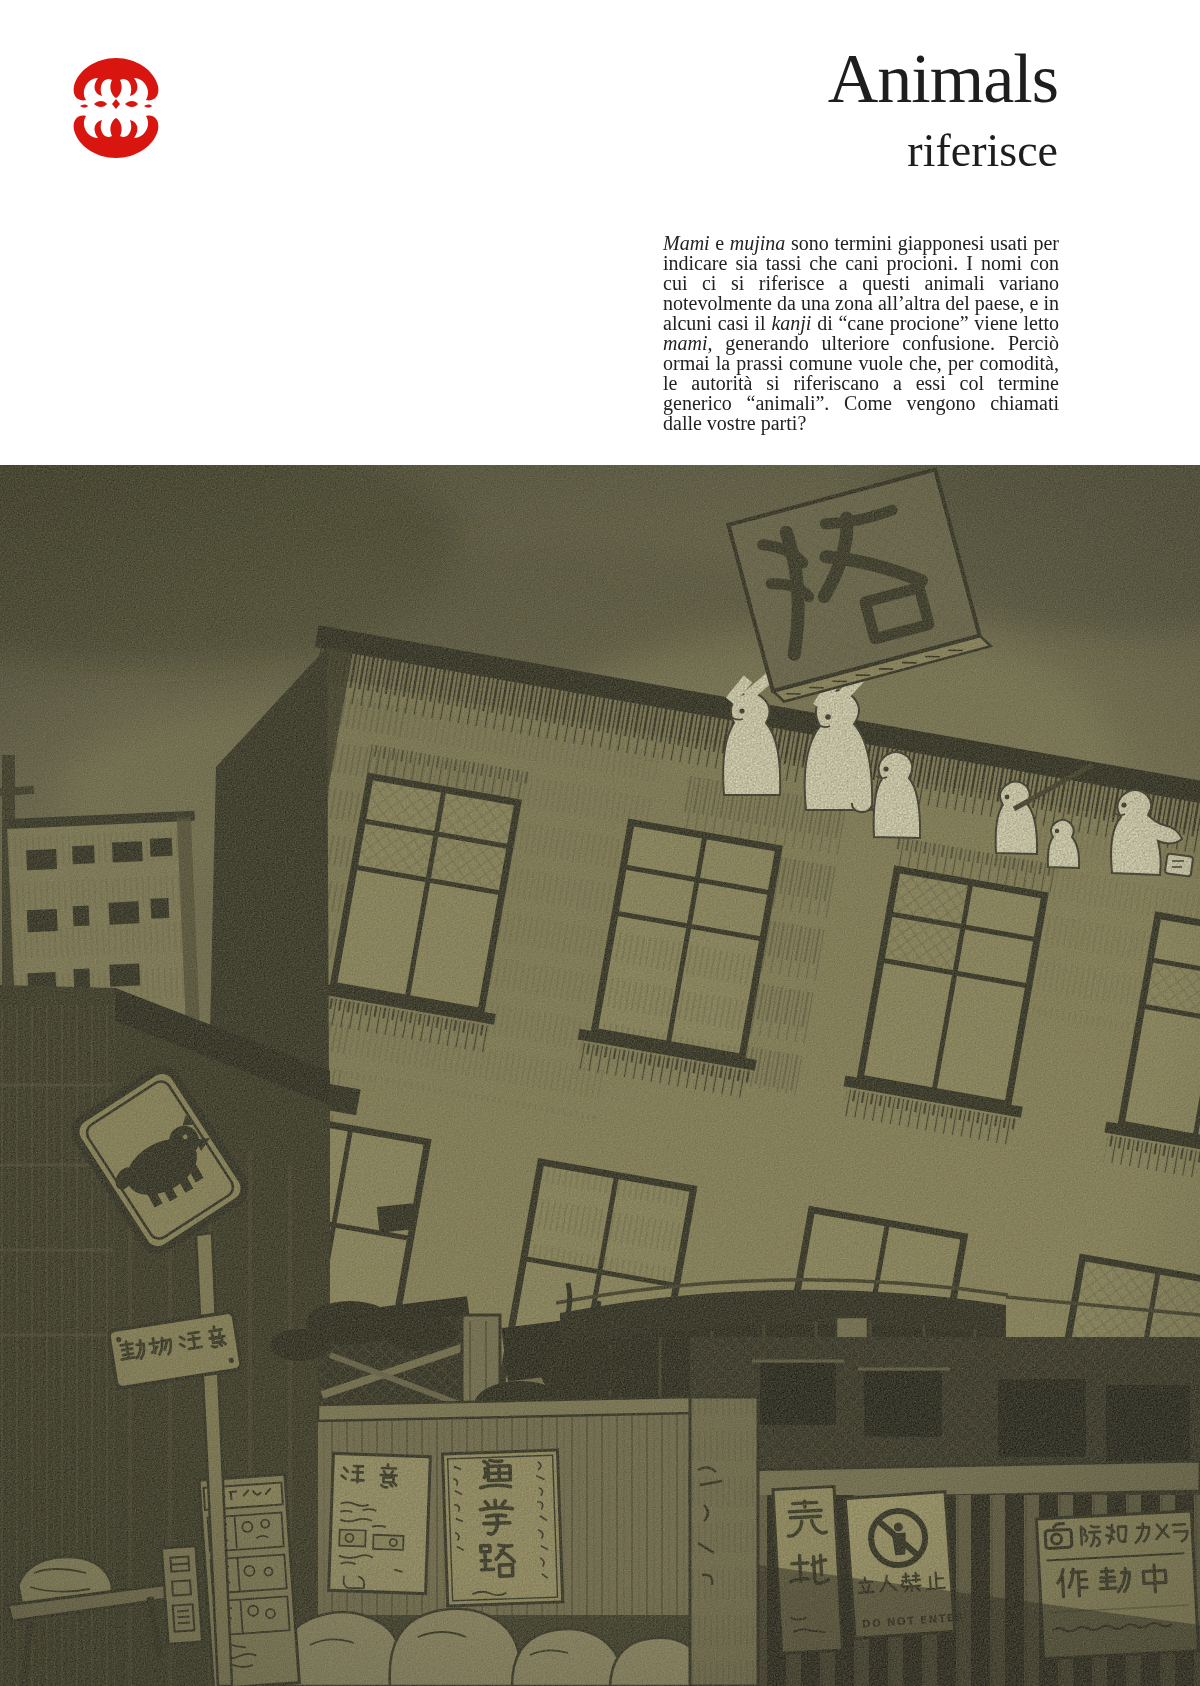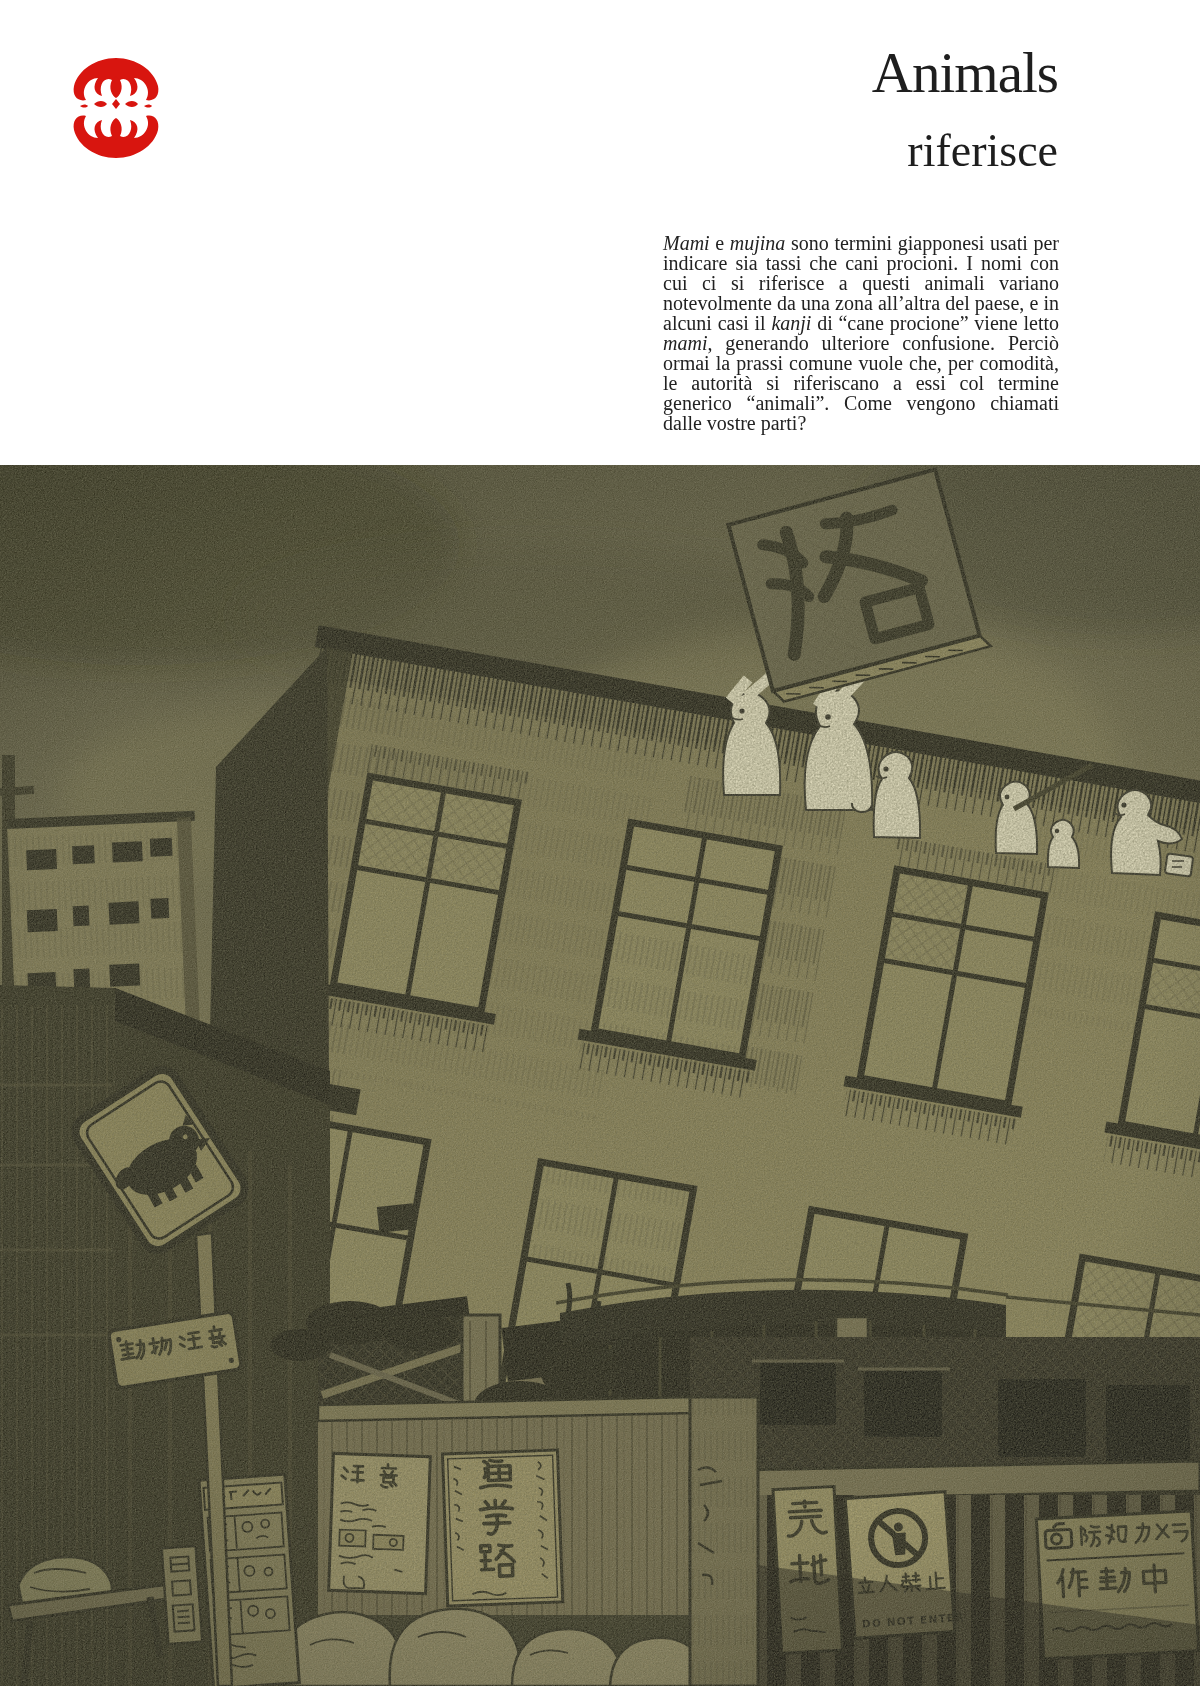--- a/index.html
+++ b/index.html
@@ -1,19 +1,19 @@
 <!DOCTYPE html>
 <html><head>
 <meta charset="utf-8">
 <style>
   html,body{margin:0;padding:0;background:#fff;}
   .page{position:relative;width:1200px;height:1686px;background:#fff;overflow:hidden;
         font-family:"Liberation Serif",serif;color:#1c1c1c;}
   .logo{position:absolute;left:66px;top:56px;width:100px;height:104px;}
-  .title{position:absolute;top:44px;right:142px;font-size:57px;line-height:1;
+  .title{position:absolute;top:44px;right:142px;font-size:70px;line-height:1;
          font-weight:400;letter-spacing:-1px;color:#1e1e1e;}
   .author{position:absolute;top:128px;right:142px;font-size:46px;line-height:1;color:#1e1e1e;}
   .intro{position:absolute;left:663px;top:213px;width:396px;font-size:20px;
          line-height:20px;text-align:justify;color:#222;}
   .intro i{font-style:italic;}
   .art{position:absolute;left:0;top:465px;width:1200px;height:1221px;}
   .k{stroke:#1d1c11;fill:none;stroke-linecap:round;stroke-linejoin:round;}
   svg text{font-family:"DejaVu Sans",sans-serif;}
 </style>
 </head>

